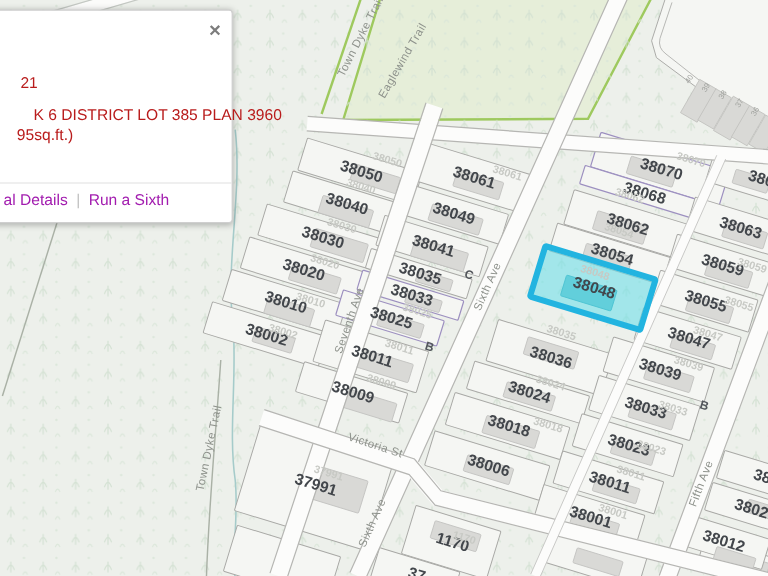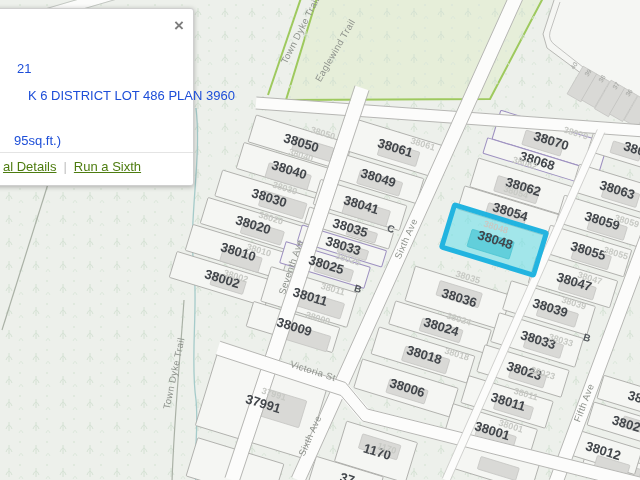--- a/index.html
+++ b/index.html
@@ -20,27 +20,27 @@
   .hlbld{fill:#62cfdb;stroke:#4cc3d2;stroke-width:.7;}
   .roadfill{stroke:#fcfcfb;fill:none;}
   .roadcase{stroke:#b6b6b3;stroke-width:1;fill:none;}
   .lanecase{stroke:#c7c7c4;stroke-width:.8;fill:none;}
   
   .popup{position:absolute;left:-20px;top:8px;width:212px;height:176px;
          background:#ffffff;border:1px solid #cfcfcf;border-radius:3px;
          box-shadow:0 1px 5px rgba(0,0,0,.28);z-index:5;}
   .popup .close{position:absolute;top:8px;right:9px;font-size:17px;line-height:17px;
          color:#7d7d7d;cursor:pointer;font-weight:bold;}
-  .pl{position:absolute;font-size:13px;color:#1d4ed8;white-space:nowrap;}
+  .pl{position:absolute;font-size:13px;color:#b91c1c;white-space:nowrap;}
   .pl1{left:36px;top:52px;}
   .pl2{left:47px;top:79px;}
-  .pl3{left:33px;top:124px;}
+  .pl3{left:33px;top:96px;}
   .pdivider{position:absolute;left:0;right:0;top:143px;border-top:1px solid #e4e4e4;}
   .plinks{position:absolute;left:22px;top:150px;font-size:13px;white-space:nowrap;}
-  .plinks a{color:#4d7c0f;text-decoration:underline;cursor:pointer;}
+  .plinks a{color:#a21caf;cursor:pointer;}
   .plinks .sep{color:#c0c0c0;margin:0 7px;text-decoration:none;}
 </style>
 </head>
 <body>
 
 <div id="stage">
 
   <svg id="mapsvg" width="640" height="480" viewBox="0 0 640 480">
     <defs>
       <pattern id="trees" width="27" height="23" patternUnits="userSpaceOnUse">
@@ -352,20 +352,20 @@
         <text class="unitlbl" text-anchor="middle" transform="translate(631,94) rotate(-58)">36</text>
         <text class="ltrlbl" text-anchor="middle" transform="translate(390,232) rotate(17)">C</text>
         <text class="ltrlbl" text-anchor="middle" transform="translate(357,292) rotate(17)">B</text>
         <text class="ltrlbl" text-anchor="middle" transform="translate(586,341) rotate(17)">B</text>
       </g>
   </svg>
 
   <div class="popup">
     <span class="close">×</span>
     <div class="pl pl1">21</div>
-    <div class="pl pl2">K 6 DISTRICT LOT 486 PLAN 3960</div>
+    <div class="pl pl2">K 6 DISTRICT LOT 385 PLAN 3960</div>
     <div class="pl pl3">95sq.ft.)</div>
     <div class="pdivider"></div>
     <div class="plinks">
       <a>al Details</a><span class="sep">|</span><a>Run a Sixth</a>
     </div>
   </div>
 </div>
 
 </body></html>

